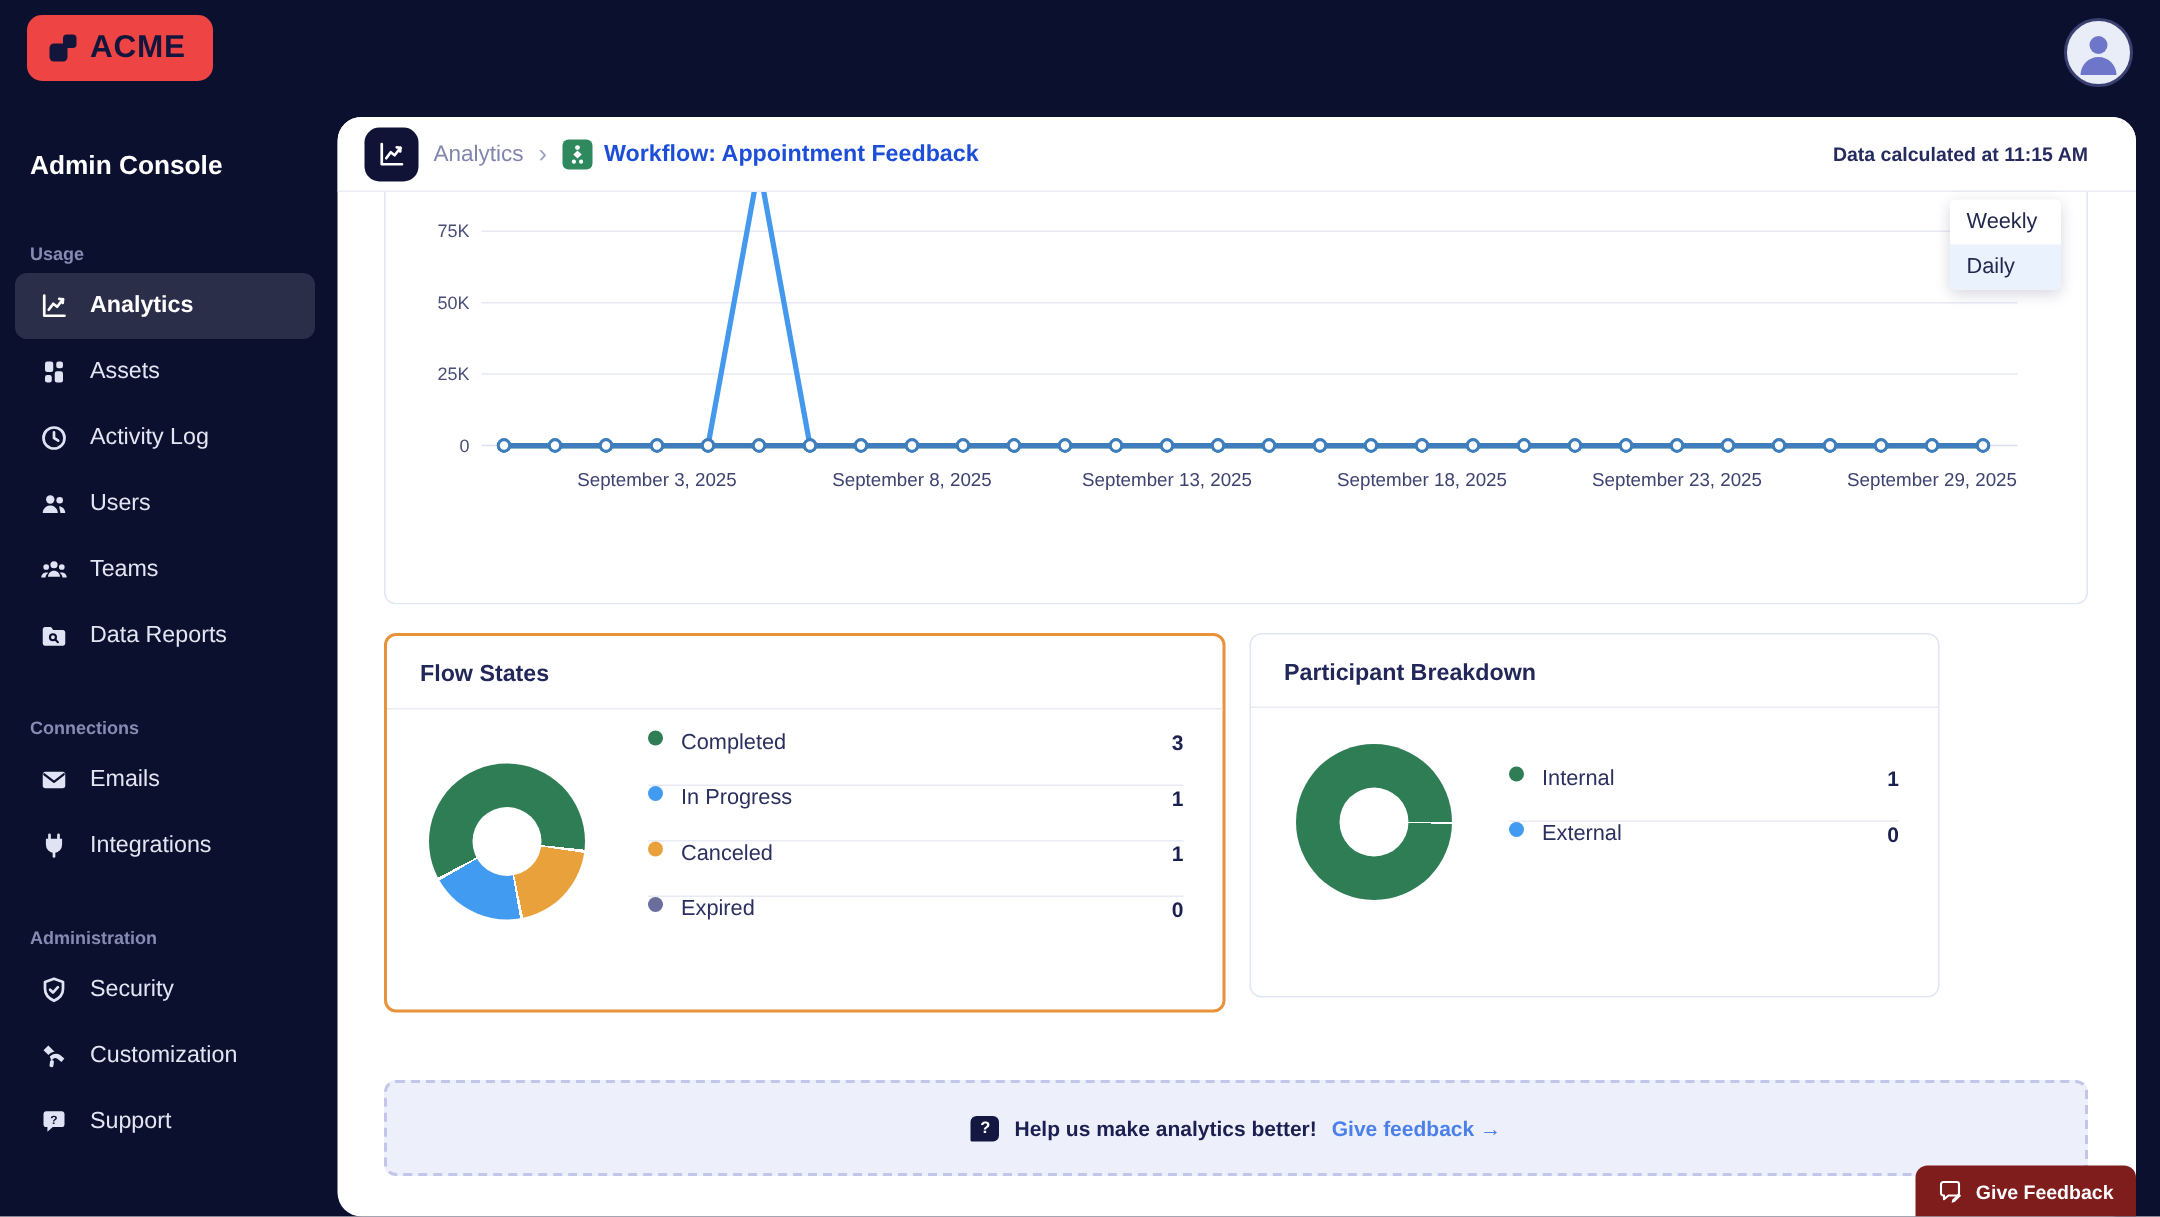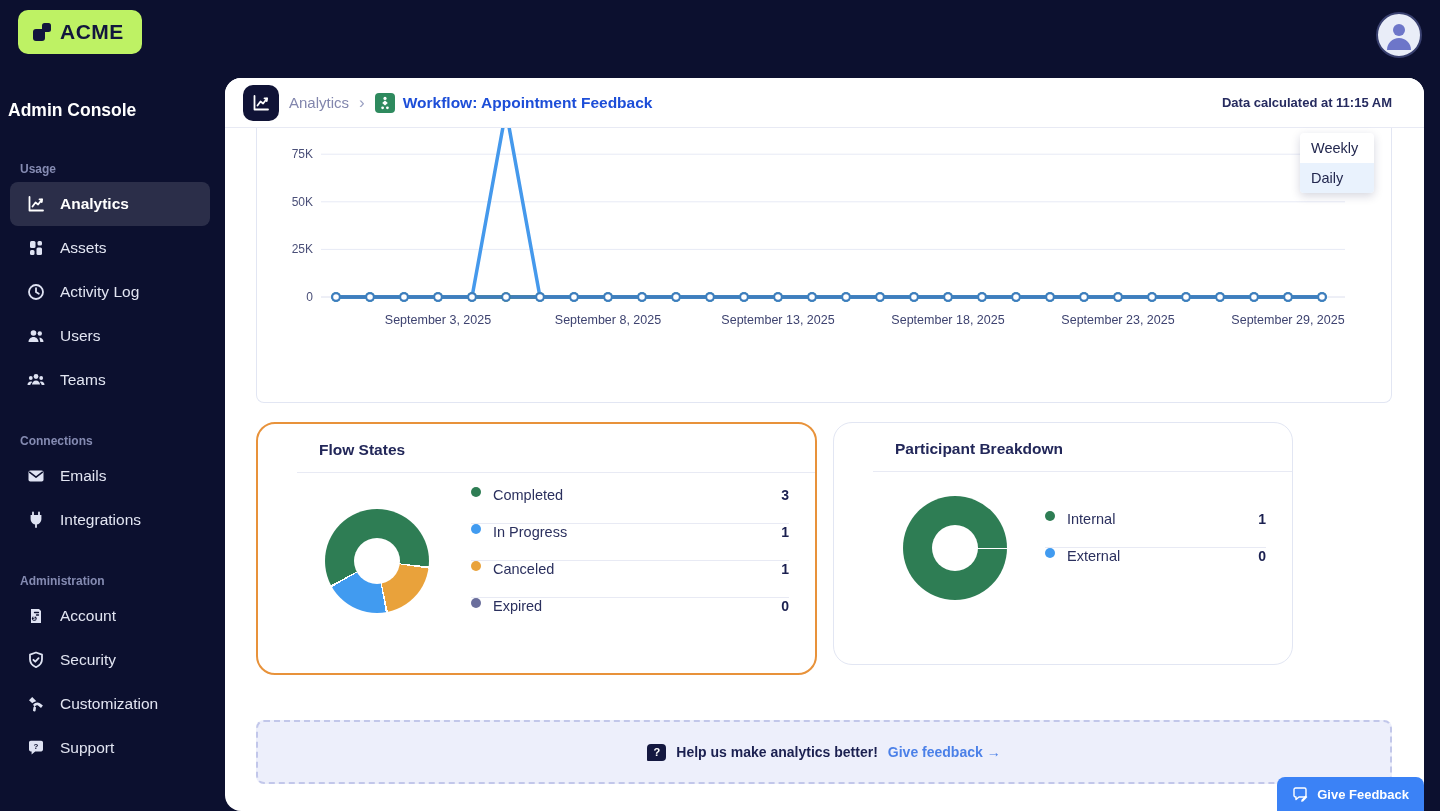--- a/index.html
+++ b/index.html
@@ -1,24 +1,24 @@
 <!DOCTYPE html>
 <html><head>
 <meta charset="utf-8">
 <style>
   * { margin:0; padding:0; box-sizing:border-box; }
   html,body { width:1440px; height:811px; overflow:hidden; }
   body { background:#0c102f; font-family:"Liberation Sans", sans-serif; position:relative; }
 
   
   .sidebar { position:absolute; left:0; top:0; width:225px; height:811px; }
-  .logo { position:absolute; left:18px; top:10px; width:124px; height:44px; background:#bef264;
+  .logo { position:absolute; left:18px; top:10px; width:124px; height:44px; background:#ef4444;
           border-radius:10px; display:flex; align-items:center; gap:6px; padding:0 12px; cursor:pointer; }
   .logo-text { font-size:21px; font-weight:800; color:#12163d; letter-spacing:.5px; }
-  .console-title { position:absolute; left:8px; top:100px; color:#ffffff; font-size:17.5px; font-weight:700; }
+  .console-title { position:absolute; left:20px; top:100px; color:#ffffff; font-size:17.5px; font-weight:700; }
   .nav { position:absolute; left:0; top:148px; width:225px; }
   .nav-section-label { margin:14px 0 6px 20px; font-size:12px; font-weight:700; color:#858bb2; }
   .nav-item { display:flex; align-items:center; height:44px; margin:0 15px 0 10px; padding-left:16px;
               border-radius:8px; color:#e2e5f2; font-size:15.5px; font-weight:500; cursor:pointer; }
   .nav-item.active { background:rgba(255,255,255,.13); color:#ffffff; font-weight:600; }
   .nav-item .ic { width:20px; height:20px; margin-right:14px; display:flex; align-items:center; justify-content:center; }
   .nav-gap { height:18px; }
 
   
   .avatar { position:absolute; right:18px; top:12px; width:46px; height:46px; border-radius:50%;
@@ -47,21 +47,21 @@
   .cl-item .dot { width:9px; height:9px; }
 
   
   .dropdown { position:absolute; left:1075px; top:55px; width:74px; background:#ffffff; border-radius:4px;
               box-shadow:0 3px 10px rgba(20,30,80,.18); z-index:8; overflow:hidden; }
   .dd-item { padding:7px 11px; font-size:14.5px; color:#23284f; cursor:pointer; }
   .dd-item.selected { background:#e9f2fd; }
 
   
   .cards-row { position:absolute; left:31px; top:344px; width:1137px; display:flex; gap:16px; align-items:flex-start; }
-  .card { background:#fff; border:1px solid #e2e6f3; border-radius:19px;padding-left:39px; }
+  .card { background:#fff; border:1px solid #e2e6f3; border-radius:8px; }
   .card.flow { width:561px; height:253px; border:2px solid #e8923a; }
   .card.part { width:460px; height:243px; }
   .card-head { padding:17px 22px 13px 22px; border-bottom:1px solid #e8eaf4; }
   .card-title { font-size:15.5px; font-weight:700; color:#222759; }
   .card-body { display:flex; align-items:center; padding:14px 26px 14px 28px; }
   .donut { width:104px; height:104px; border-radius:50%; position:relative; flex:0 0 auto; }
   .donut::after { content:""; position:absolute; left:29px; top:29px; width:46px; height:46px;
                   border-radius:50%; background:#ffffff; }
   .rows { flex:1; margin-left:42px; }
   .row { display:flex; height:37px; border-bottom:1px solid #e8eaf4; }
@@ -73,21 +73,21 @@
 
   
   .banner { position:absolute; left:31px; top:642px; width:1136px; height:64px; background:#edeffb;
             border:2px dashed #c2c7ea; border-radius:8px; display:flex; align-items:center; justify-content:center; gap:10px; }
   .banner-icon { width:19px; height:17px; background:#141840; border-radius:4px 4px 4px 1px; color:#fff;
                  font-size:11px; font-weight:700; display:flex; align-items:center; justify-content:center; }
   .banner-msg { font-size:14px; font-weight:700; color:#1b2050; }
   .banner-link { font-size:14px; font-weight:600; color:#4b80e8; cursor:pointer; }
 
   
-  .fab { position:absolute; right:16px; bottom:0; height:34px; background:#3b82f6; border-radius:8px 8px 0 0;
+  .fab { position:absolute; right:16px; bottom:0; height:34px; background:#7f1d1d; border-radius:8px 8px 0 0;
          display:flex; align-items:center; gap:8px; padding:0 15px; color:#ffffff; font-size:13px;
          font-weight:600; cursor:pointer; z-index:20; }
 
   svg { display:block; }
 </style>
 </head>
 <body>
 
 <div class="sidebar">
   <div class="logo">
@@ -151,20 +151,30 @@
             <circle cx="10" cy="6.5" r="2.4"></circle>
             <path d="M6 14.5c0-2.2 1.8-4 4-4s4 1.8 4 4z"></path>
             <circle cx="4.8" cy="8" r="1.9"></circle>
             <path d="M1.5 15c0-1.9 1.4-3.4 3.3-3.4.5 0 1 .1 1.4.3-1 .8-1.7 1.9-1.9 3.1z"></path>
             <circle cx="15.2" cy="8" r="1.9"></circle>
             <path d="M18.5 15c0-1.9-1.4-3.4-3.3-3.4-.5 0-1 .1-1.4.3 1 .8 1.7 1.9 1.9 3.1z"></path>
           </svg>
         </span>
       <span>Teams</span>
     </div>
+    <div class="nav-item">
+      <span class="ic">
+          <svg width="20" height="20" viewBox="0 0 20 20">
+            <path d="M2.5 5.5c0-.8.7-1.5 1.5-1.5h4l1.5 2h6.5c.8 0 1.5.7 1.5 1.5v7.5c0 .8-.7 1.5-1.5 1.5H4c-.8 0-1.5-.7-1.5-1.5z" fill="#dfe3f3"></path>
+            <circle cx="9.3" cy="10.8" r="2" fill="none" stroke="#0c102f" stroke-width="1.4"></circle>
+            <path d="M10.8 12.3l1.8 1.8" stroke="#0c102f" stroke-width="1.4" stroke-linecap="round"></path>
+          </svg>
+        </span>
+      <span>Data Reports</span>
+    </div>
 
     <div class="nav-gap"></div>
     <div class="nav-section-label">Connections</div>
 
     <div class="nav-item">
       <span class="ic">
           <svg width="20" height="20" viewBox="0 0 20 20">
             <rect x="2.5" y="4.5" width="15" height="11" rx="1.8" fill="#dfe3f3"></rect>
             <path d="M3.5 6.2l6.5 5 6.5-5" fill="none" stroke="#0c102f" stroke-width="1.5" stroke-linecap="round" stroke-linejoin="round"></path>
           </svg>
@@ -178,31 +188,20 @@
             <path d="M5.5 6h9v3.2c0 2.5-2 4.5-4.5 4.5s-4.5-2-4.5-4.5z" fill="#dfe3f3"></path>
             <path d="M10 13.8v3.2"></path>
           </svg>
         </span>
       <span>Integrations</span>
     </div>
 
     <div class="nav-gap"></div>
     <div class="nav-section-label">Administration</div>
 
-    <div class="nav-item">
-      <span class="ic">
-          <svg width="20" height="20" viewBox="0 0 20 20">
-            <path d="M5 3h8l2 2v12H5z" fill="#dfe3f3"></path>
-            <path d="M8.5 6.5h4M10.5 9h2" stroke="#0c102f" stroke-width="1.3" stroke-linecap="round"></path>
-            <circle cx="8.3" cy="12.6" r="2.4" fill="#0c102f"></circle>
-            <text x="8.3" y="14.2" font-size="4.6" font-weight="bold" fill="#dfe3f3" text-anchor="middle">$</text>
-          </svg>
-        </span>
-      <span>Account</span>
-    </div>
     <div class="nav-item">
       <span class="ic">
           <svg width="20" height="20" viewBox="0 0 20 20" fill="none" stroke="#dfe3f3" stroke-width="1.8" stroke-linecap="round" stroke-linejoin="round">
             <path d="M10 2.5l6 2.2v4.5c0 3.8-2.6 6.5-6 8-3.4-1.5-6-4.2-6-8V4.7z"></path>
             <path d="M7.4 9.8l1.9 1.9 3.3-3.6"></path>
           </svg>
         </span>
       <span>Security</span>
     </div>
     <div class="nav-item">

